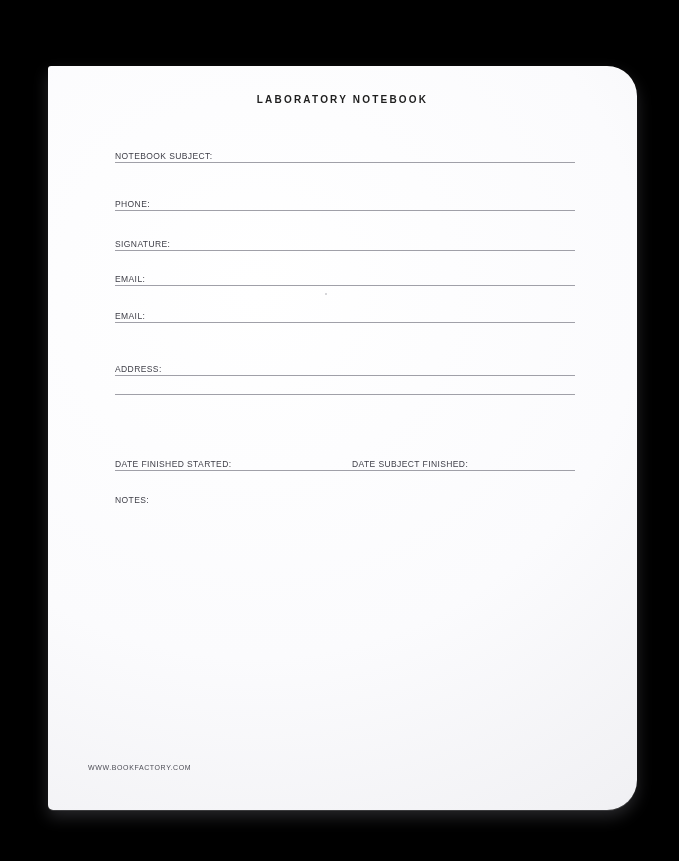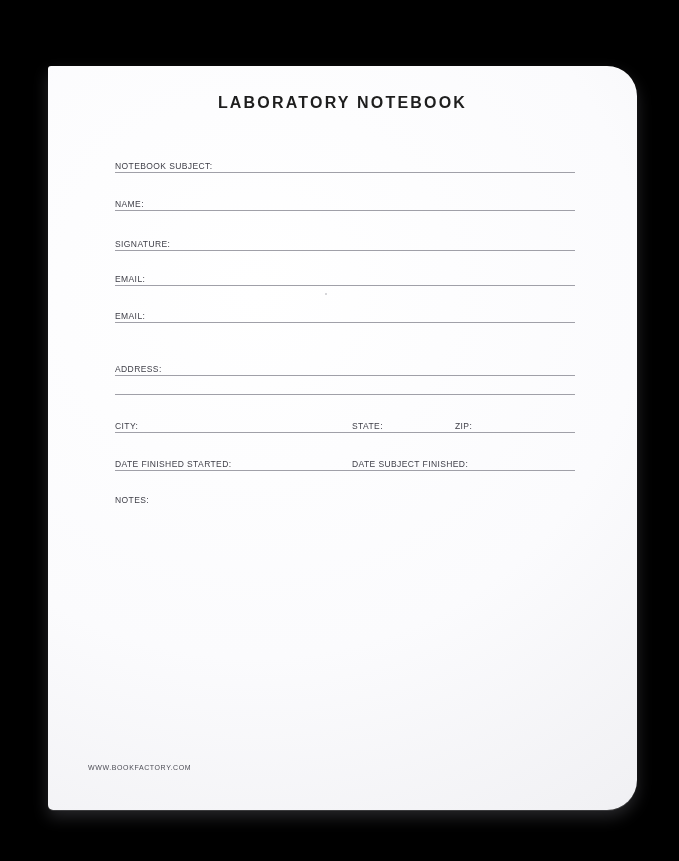--- a/index.html
+++ b/index.html
@@ -42,21 +42,21 @@
     width:17px;height:10px;
     background:linear-gradient(115deg,#2b2b2b 0%, var(--coil-dark) 45%, #000 100%);
     transform:rotate(-21deg) skewX(-28deg);
     border-radius:2px;
     box-shadow:-1px 1px 1px rgba(0,0,0,.5);
   }
   
   .page-title{
     position:absolute;left:0;top:28px;width:100%;
     text-align:center;
-    font-size:16px;font-weight:bold;
+    font-size:10px;font-weight:bold;
     letter-spacing:2.2px;
     color:#1e1e1e;
   }
   .frow{
     position:absolute;left:67px;width:460px;height:16px;
     border-bottom:1px solid var(--rule);
   }
   .flabel{
     position:absolute;bottom:1px;left:0;
     font-size:8.5px;letter-spacing:.4px;
@@ -108,51 +108,46 @@
       <div class="coil" style="top: 707.3px;"></div>
       <div class="coil" style="top: 734.4px;"></div>
       <div class="coil" style="top: 761.5px;"></div>
       <div class="coil" style="top: 788.6px;"></div>
     </div>
 
   <div class="page">
 
     <div class="page-title">LABORATORY NOTEBOOK</div>
 
-    <div class="frow" style="top:90px;">
+    <div class="frow" style="top:80px;">
       <span class="flabel">NOTEBOOK SUBJECT:</span>
     </div>
 
     <div class="frow" style="top:128px;">
-      <span class="flabel">NAME:</span>
+      <span class="flabel">PHONE:</span>
     </div>
 
     <div class="frow" style="top:168px;text-align:center;">
       <span class="flabel">SIGNATURE:</span>
     </div>
 
     <div class="frow" style="top:203px;">
       <span class="flabel">EMAIL:</span>
     </div>
 
     <div class="frow" style="top:240px;text-decoration:underline;">
       <span class="flabel">EMAIL:</span>
     </div>
 
     <div class="frow" style="top:277px;margin-top:16px;">
       <span class="flabel">ADDRESS:</span>
     </div>
 
     <div class="frow" style="top:312px;"></div>
 
-    <div class="frow" style="top:350px;">
-      <span class="flabel">CITY:</span>
-      <span class="flabel pos-mid">STATE:</span>
-      <span class="flabel pos-right">ZIP:</span>
-    </div>
 
     <div class="frow" style="top:388px;">
       <span class="flabel">DATE FINISHED STARTED:</span>
       <span class="flabel pos-mid">DATE SUBJECT FINISHED:</span>
     </div>
 
     <div class="frow noline" style="top:424px;">
       <span class="flabel">NOTES:</span>
     </div>
 

